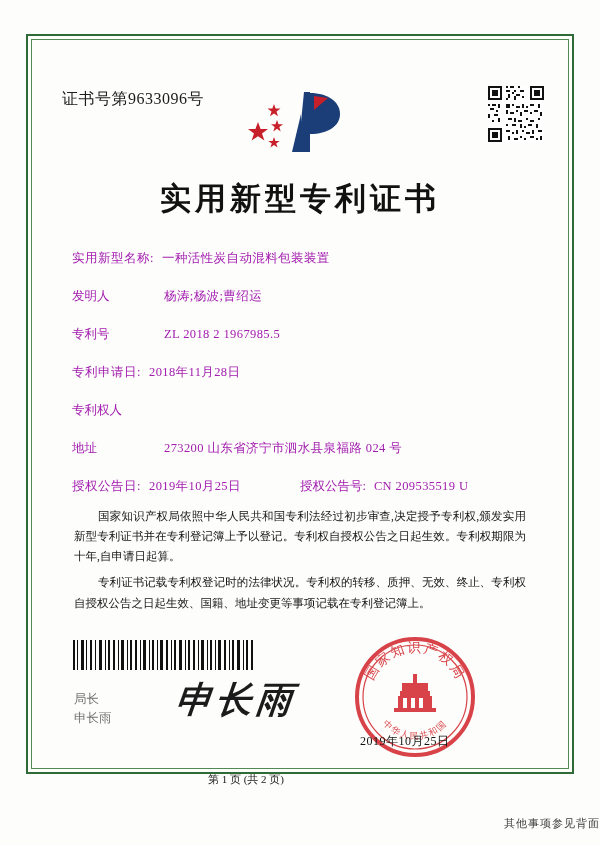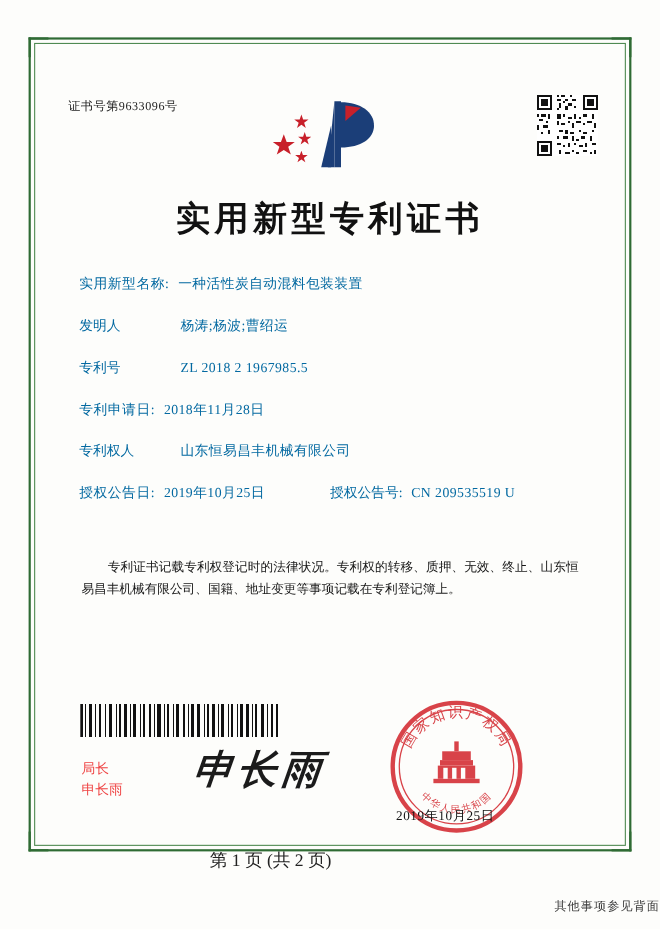--- a/index.html
+++ b/index.html
@@ -51,21 +51,21 @@
   .corner.tl { left: 26px; top: 34px; border-right: none; border-bottom: none; }
   .corner.tr { left: 556px; top: 34px; border-left: none; border-bottom: none; }
   .corner.bl { left: 26px; top: 756px; border-right: none; border-top: none; }
   .corner.br { left: 556px; top: 756px; border-left: none; border-top: none; }
 
   
   .cert-number {
     position: absolute;
     left: 62px;
     top: 89px;
-    font-size: 11px;
+    font-size: 16px;
     letter-spacing: 0.5px;
     color: #1c1c1c;
   }
 
   
   .qr {
     position: absolute;
     right: 56px;
     top: 86px;
     width: 56px;
@@ -101,21 +101,21 @@
     position: absolute;
     left: 72px;
     top: 250px;
     width: 456px;
   }
   .field-row {
     display: flex;
     align-items: baseline;
     margin-bottom: 21px;
     font-size: 12.5px;
-    color: #0369a1;
+    color: #a21caf;
   }
   .field-label {
     white-space: nowrap;
     letter-spacing: 0.5px;
   }
   .field-label.spread {
     display: inline-block;
     width: 84px;
     letter-spacing: 0;
   }
@@ -161,21 +161,21 @@
     height: 30px;
   }
 
   
   .sign-label {
     position: absolute;
     left: 74px;
     top: 690px;
     font-size: 12.5px;
     line-height: 1.5;
-    color: #ef4444;
+    color: #737373;
   }
   .signature {
     position: absolute;
     left: 176px;
     top: 676px;
     font-size: 36px;
     font-family: "Liberation Serif", serif;
     font-weight: bold;
     font-style: italic;
     color: #1b1b1b;
@@ -200,21 +200,21 @@
     letter-spacing: 0.5px;
   }
 
   
   .page-no {
     position: absolute;
     left: 0;
     top: 772px;
     width: 492px;
     text-align: center;
-    font-size: 16px;
+    font-size: 11px;
     color: #222;
   }
   .footer-note {
     position: absolute;
     left: 0;
     top: 816px;
     width: 600px;
     text-align: right;
     font-size: 11px;
     color: #3a3a3a;
@@ -347,32 +347,36 @@
     <div class="field-row">
       <span class="field-label spread"><span>专利号</span></span>
       <span class="field-value">ZL 2018 2 1967985.5</span>
     </div>
     <div class="field-row">
       <span class="field-label">专利申请日:</span>
       <span class="field-value">2018年11月28日</span>
     </div>
     <div class="field-row">
       <span class="field-label spread"><span>专利权人</span></span>
-      <span class="field-value">山东恒易昌丰机械有限公司</span>
+    </div>
+    <div class="field-row">
+      <span class="field-label spread"><span>地址</span></span>
+      <span class="field-value">273200 山东省济宁市泗水县泉福路 024 号</span>
     </div>
     <div class="field-row two-col">
       <span class="field-label">授权公告日:</span>
       <span class="field-value">2019年10月25日</span>
       <span class="field-second">授权公告号:</span>
       <span class="field-value">CN 209535519 U</span>
     </div>
   </div>
 
   <div class="paragraphs">
-    <p>专利证书记载专利权登记时的法律状况。专利权的转移、质押、无效、终止、山东恒易昌丰机械有限公司、国籍、地址变更等事项记载在专利登记簿上。</p>
+    <p>国家知识产权局依照中华人民共和国专利法经过初步审查,决定授予专利权,颁发实用新型专利证书并在专利登记簿上予以登记。专利权自授权公告之日起生效。专利权期限为十年,自申请日起算。</p>
+    <p>专利证书记载专利权登记时的法律状况。专利权的转移、质押、无效、终止、专利权自授权公告之日起生效、国籍、地址变更等事项记载在专利登记簿上。</p>
   </div>
 
   <div class="barcode">
     <svg width="182" height="30" viewBox="0 0 182 30" shape-rendering="crispEdges">
       <rect width="182" height="30" fill="#fdfdfb"></rect>
       <g fill="#111111">
         <rect x="0" y="0" width="2" height="30"></rect>
           <rect x="4" y="0" width="1" height="30"></rect>
         <rect x="8" y="0" width="3" height="30"></rect>
           <rect x="13" y="0" width="1" height="30"></rect>

